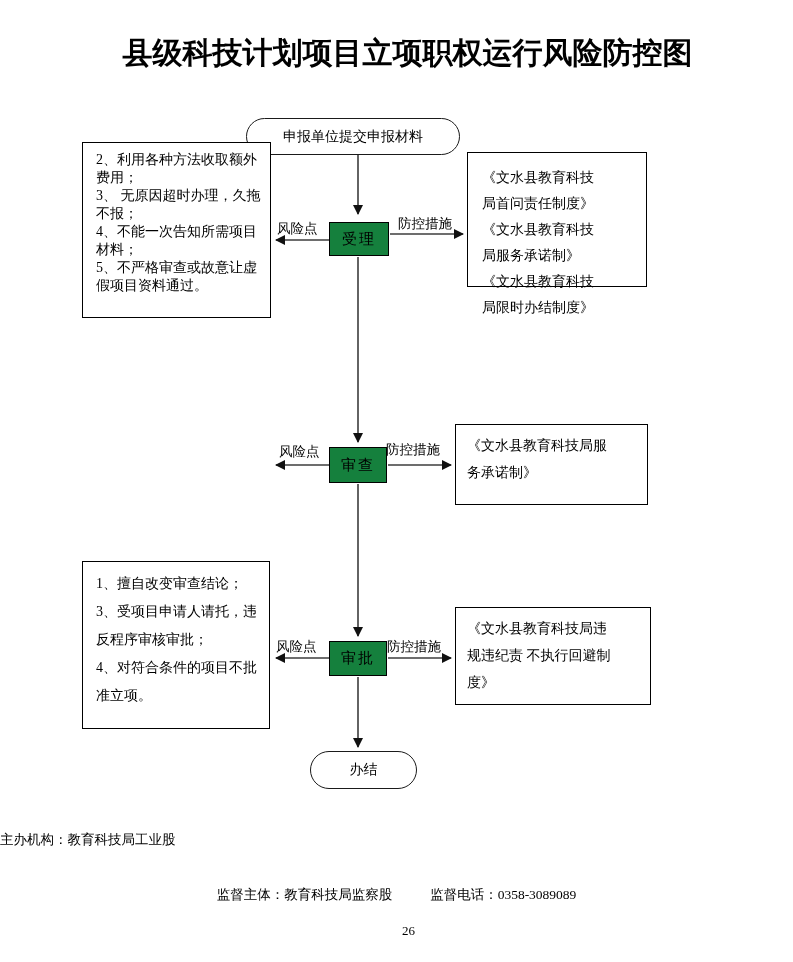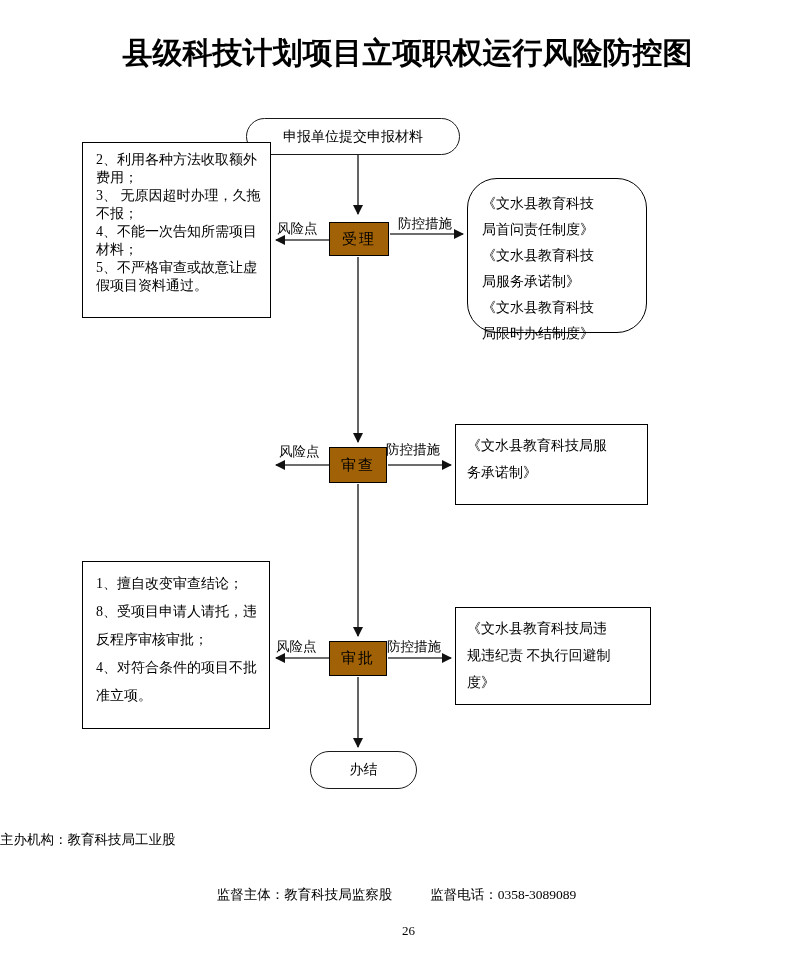--- a/index.html
+++ b/index.html
@@ -6,31 +6,31 @@
   body{font-family:"Liberation Serif","DejaVu Serif",serif;color:#000;}
   .page{position:relative;width:793px;height:962px;background:#ffffff;overflow:hidden;}
   .title{position:absolute;top:22px;left:0;width:100%;margin:11px;text-align:center;
          font-size:30px;font-weight:bold;font-family:"Liberation Sans","DejaVu Sans",sans-serif;
          letter-spacing:0px;}
   .arrows{position:absolute;left:0;top:0;width:793px;height:962px;pointer-events:none;}
   .stadium{position:absolute;border:1.5px solid #1a1a1a;border-radius:19px;background:#fff;
            display:flex;align-items:center;justify-content:center;font-size:14px;box-sizing:border-box;}
   #start-node{left:246px;top:80px;width:214px;height:37px;margin-top:38px;}
   #end-node{left:310px;top:751px;width:107px;height:38px;}
-  .process{position:absolute;border:1px solid #000;background:#a16207;display:flex;align-items:center;
+  .process{position:absolute;border:1px solid #000;background:#15803d;display:flex;align-items:center;
            justify-content:center;font-size:15px;letter-spacing:2px;box-sizing:border-box;}
   #process-1{left:329px;top:222px;width:60px;height:34px;}
   #process-2{left:329px;top:447px;width:58px;height:36px;}
   #process-3{left:329px;top:641px;width:58px;height:35px;}
   .bigbox{position:absolute;border:1.5px solid #000;background:#fff;box-sizing:border-box;font-size:14px;}
   #risk-box-1{left:82px;top:142px;width:189px;height:176px;padding:8px 4px 0 13px;line-height:18px;}
   #risk-box-2{left:82px;top:347px;width:189px;height:181px;padding:9px 4px 0 13px;line-height:26px;}
   #risk-box-3{left:82px;top:561px;width:188px;height:168px;padding:8px 4px 0 13px;line-height:28px;}
   .risk-item{width:170px;}
-  #control-box-1{left:467px;top:178px;width:180px;height:155px;padding:12px 0 0 14px;line-height:26px;border-radius:30px;}
+  #control-box-1{left:467px;top:152px;width:180px;height:135px;padding:12px 0 0 14px;line-height:26px;}
   #control-box-1 .doc{width:118px;}
   #control-box-2{left:455px;top:424px;width:193px;height:81px;padding:7px 0 0 11px;line-height:27px;}
   #control-box-2 .doc{width:152px;}
   #control-box-3{left:455px;top:607px;width:196px;height:98px;padding:7px 0 0 11px;line-height:27px;}
   #control-box-3 .doc{width:152px;}
   .arrow-label{position:absolute;font-size:13.5px;white-space:nowrap;}
   #risk-label-1{left:277px;top:220px;}
   #control-label-1{left:398px;top:215px;}
   #risk-label-2{left:279px;top:443px;}
   #control-label-2{left:386px;top:441px;}
@@ -93,21 +93,21 @@
     <span>审查</span>
   </div>
   <div class="arrow-label" id="risk-label-2">风险点</div>
   <div class="arrow-label" id="control-label-2">防控措施</div>
   <div class="bigbox" id="control-box-2">
     <div class="doc">《文水县教育科技局服务承诺制》</div>
   </div>
 
   <div class="bigbox" id="risk-box-3">
     <div class="risk-item">1、擅自改变审查结论；</div>
-    <div class="risk-item">8、受项目申请人请托，违反程序审核审批；</div>
+    <div class="risk-item">3、受项目申请人请托，违反程序审核审批；</div>
     <div class="risk-item">4、对符合条件的项目不批准立项。</div>
   </div>
   <div class="process" id="process-3">
     <span>审批</span>
   </div>
   <div class="arrow-label" id="risk-label-3">风险点</div>
   <div class="arrow-label" id="control-label-3">防控措施</div>
   <div class="bigbox" id="control-box-3">
     <div class="doc">《文水县教育科技局违规违纪责 不执行回避制度》</div>
   </div>

